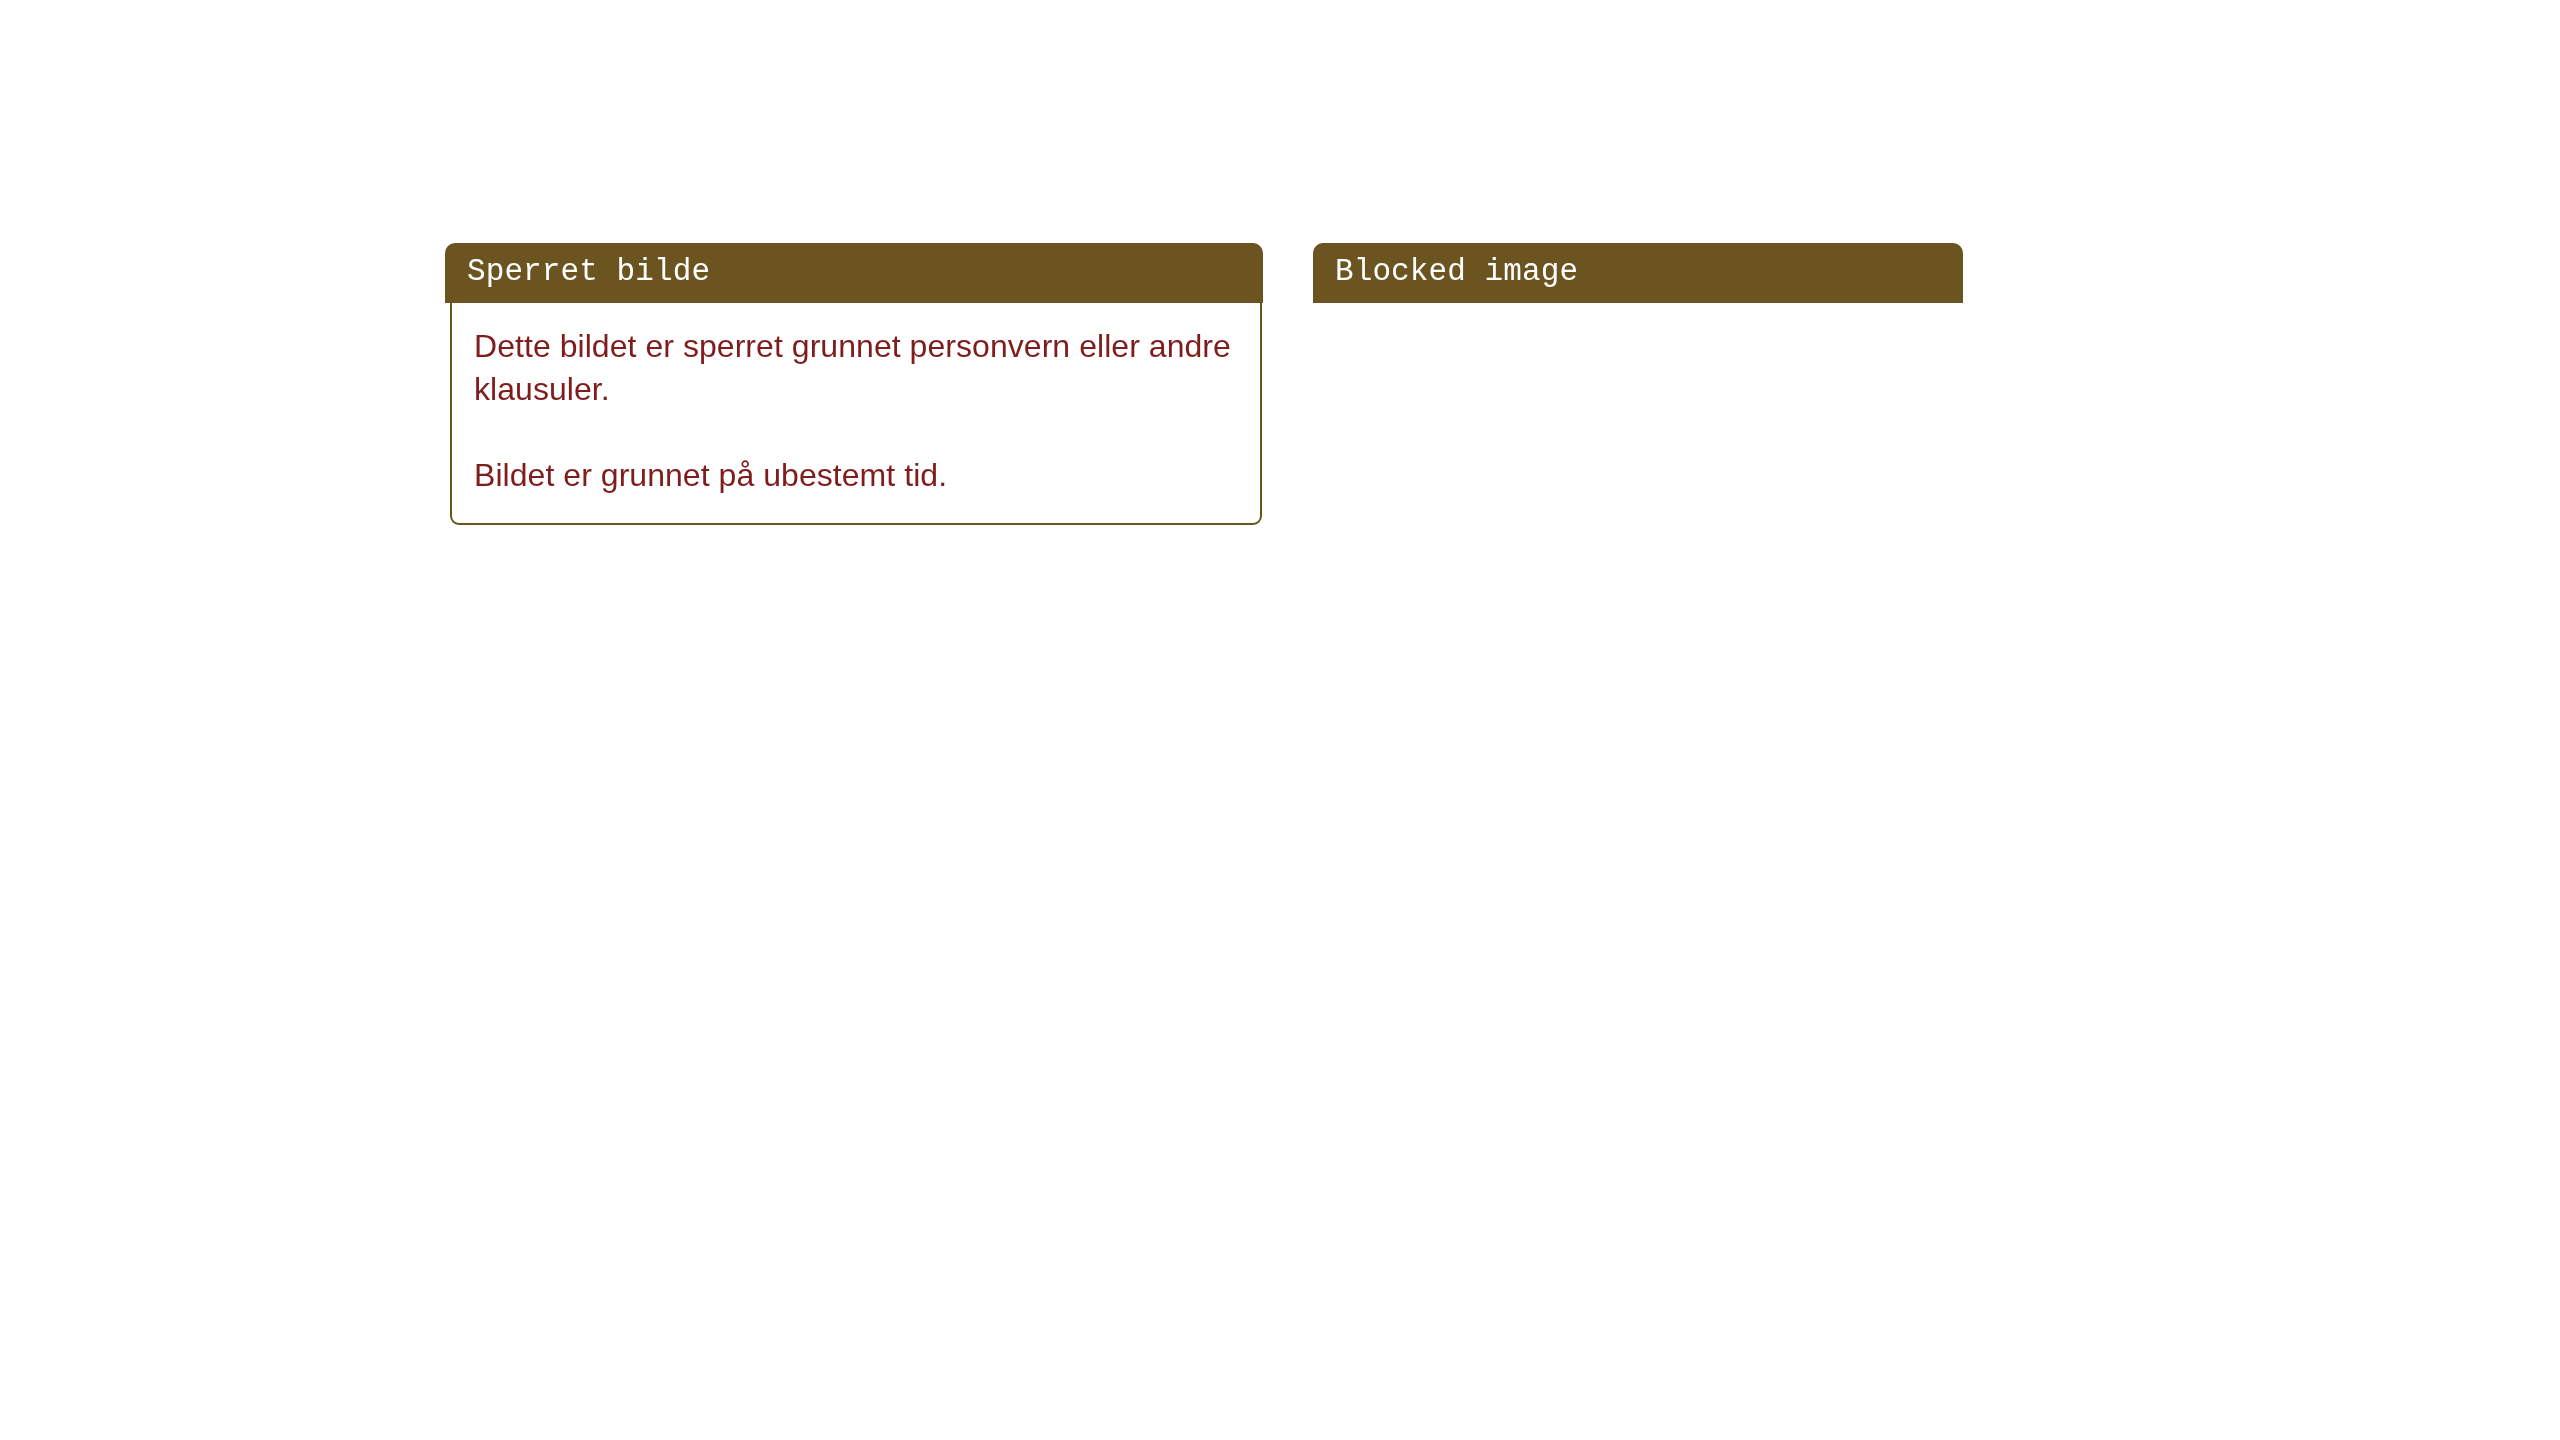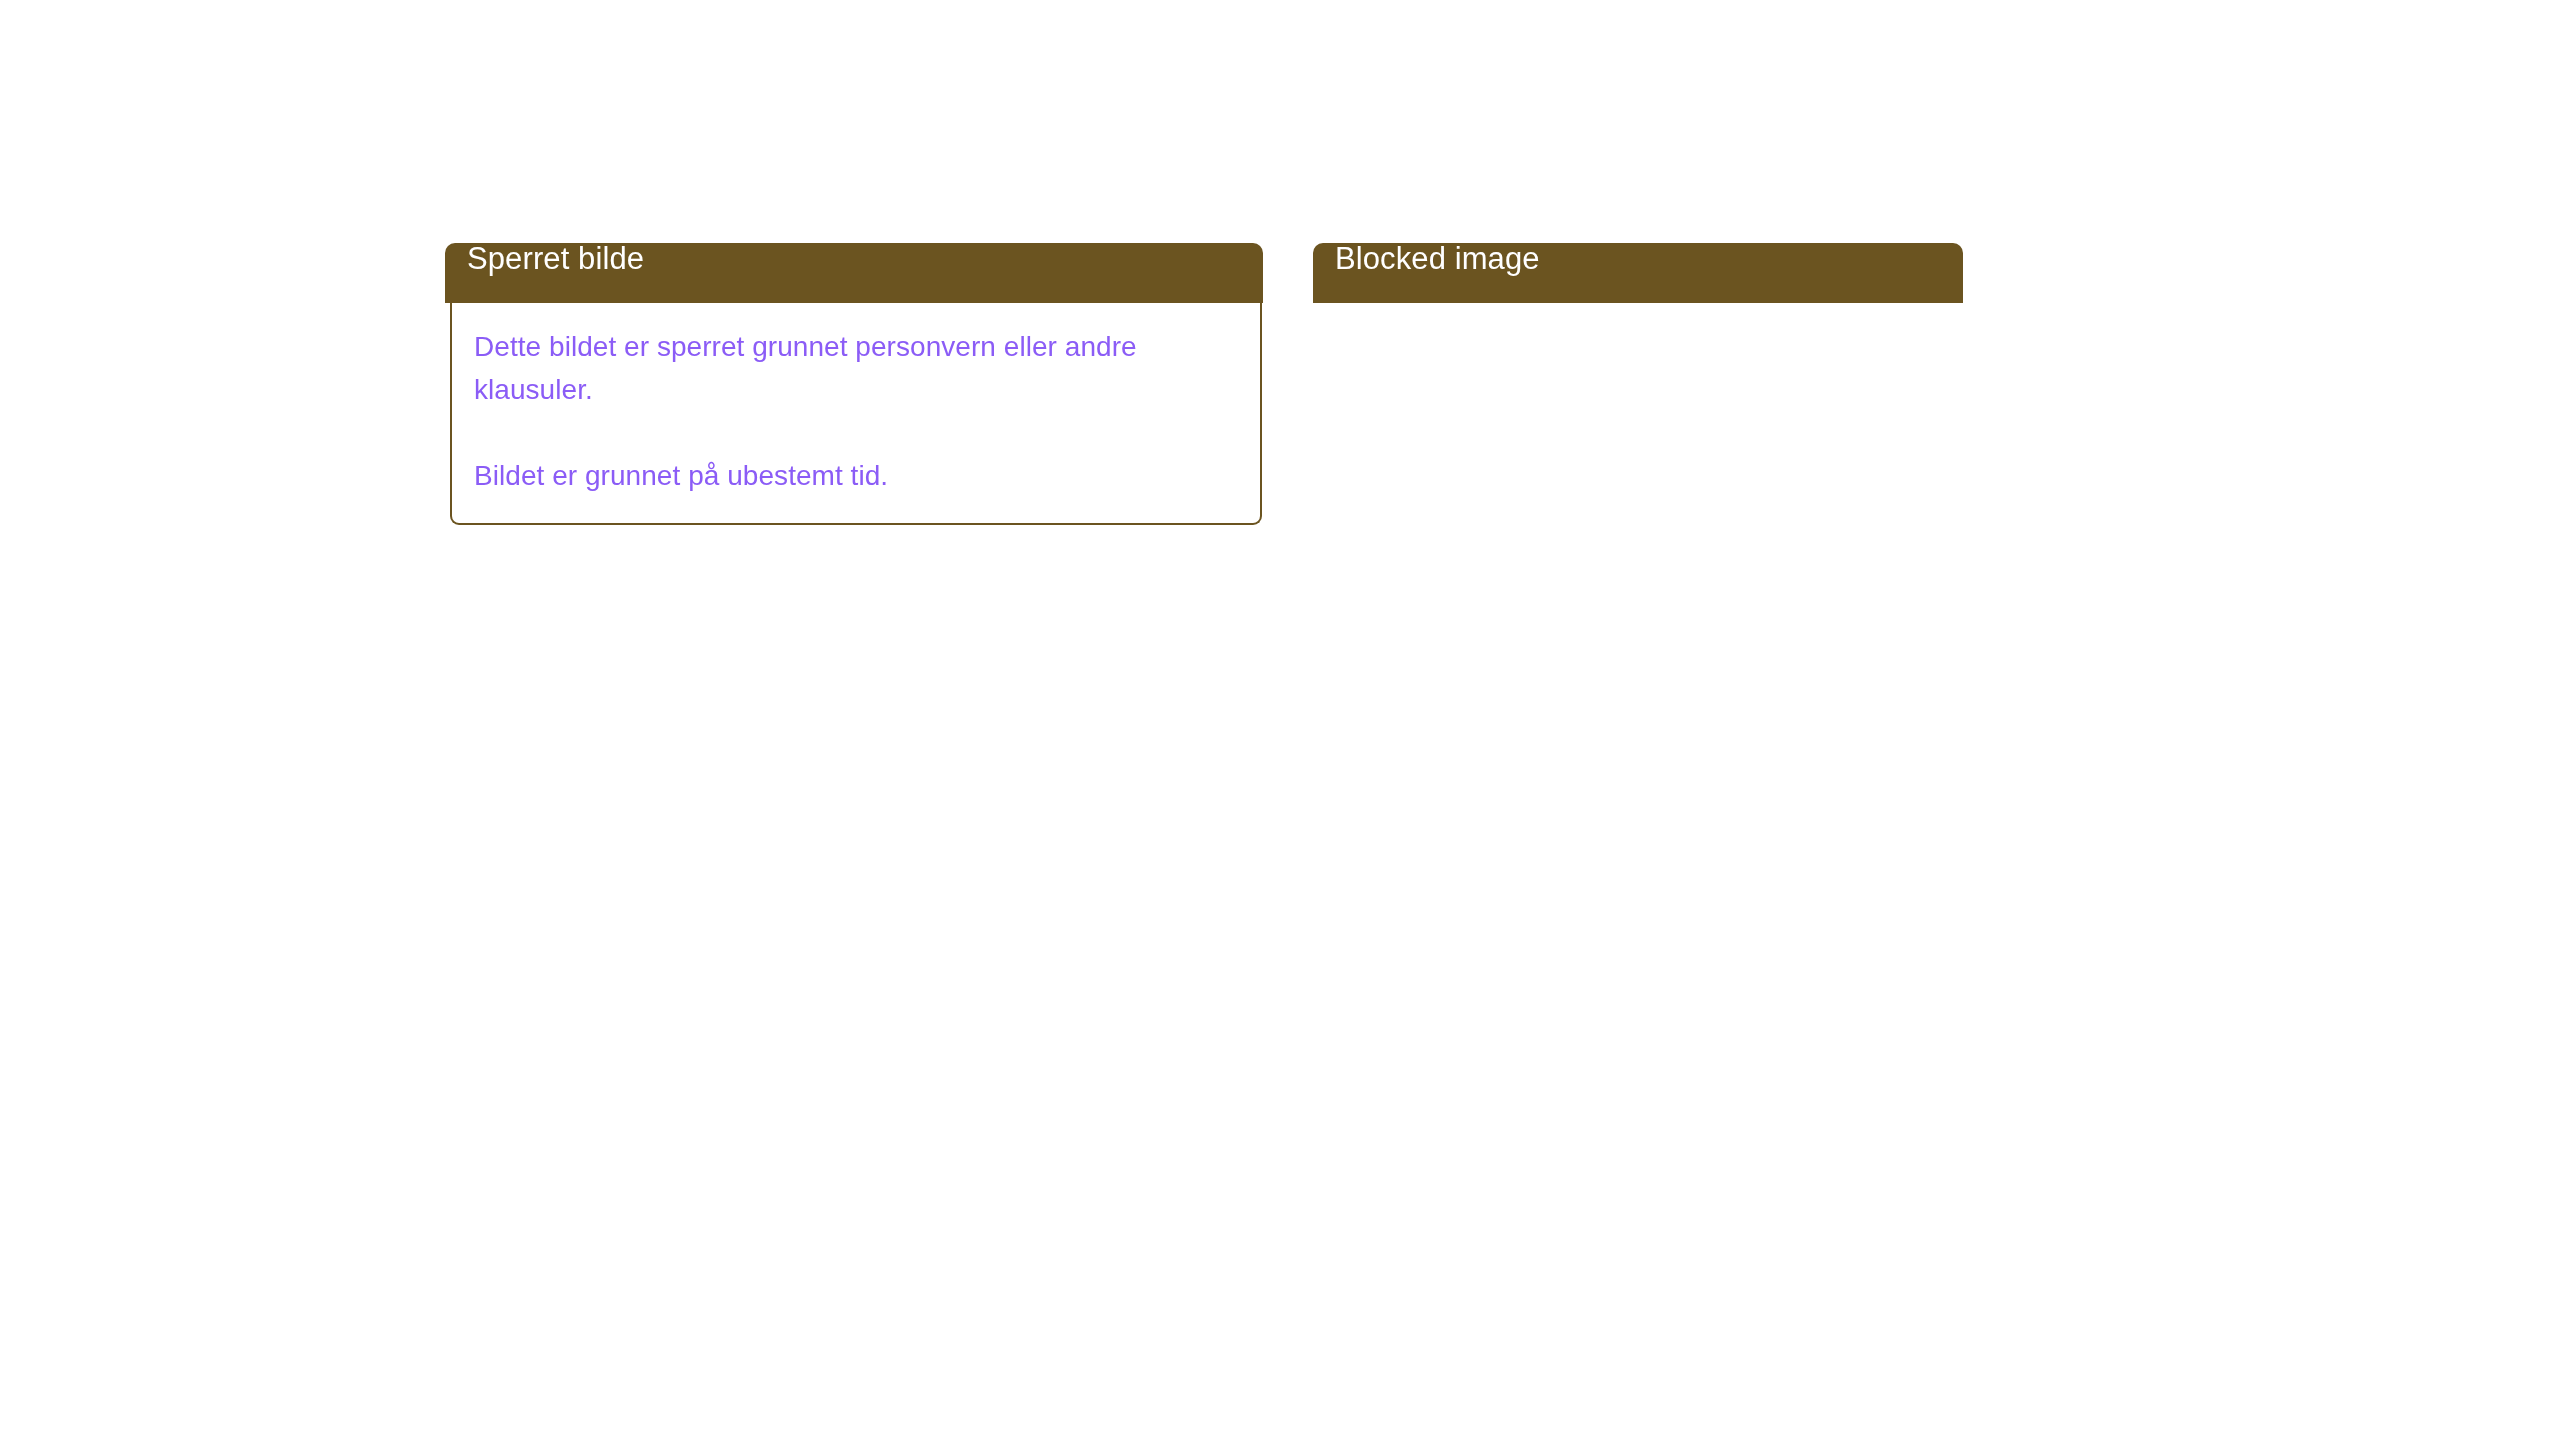--- a/index.html
+++ b/index.html
@@ -36,21 +36,23 @@
   .panel-header {
     position: relative;
     box-sizing: border-box;
     height: 60px;
     margin-left: -5px;
     margin-right: -1px;
     background: #6b5420;
     border-radius: 10px 10px 0 0;
     padding: 0 0 4px 22px;
     display: flex;
+    align-items: center;
     z-index: 2;
+    font-family: Liberation Mono, monospace;
   }
   .panel-title {
     color: #ffffff;
     font-size: 31px;
     line-height: 1;
     font-weight: 400;
     letter-spacing: 0.1px;
     white-space: nowrap;
   }
 
@@ -68,22 +70,22 @@
     padding: 22px 20px 26px 22px;
     z-index: 1;
   }
   
   .notice-panel.right .panel-body {
     border-left-color: rgba(107, 84, 32, 0.30);
   }
 
   .panel-paragraph {
     margin: 0;
-    color: #8b5cf6;
-    font-size: 28px;
+    color: #7f1d1d;
+    font-size: 32px;
     line-height: 43px;
     font-weight: 400;
     letter-spacing: 0.05px;
   }
   .panel-paragraph + .panel-paragraph {
     margin-top: 43px;
   }
 </style>
 </head>
 <body>

